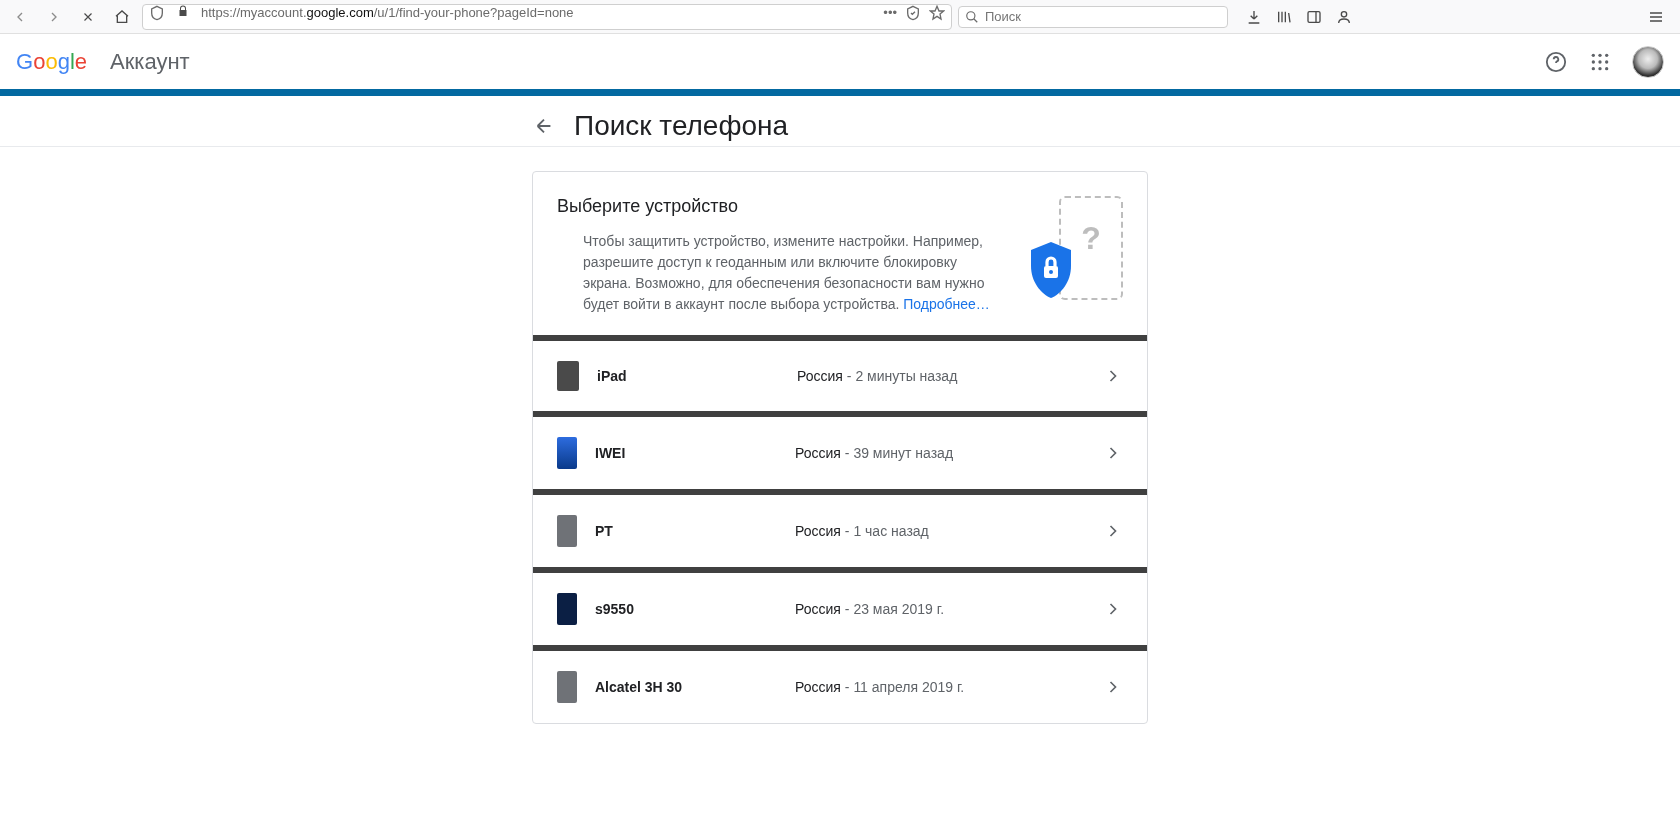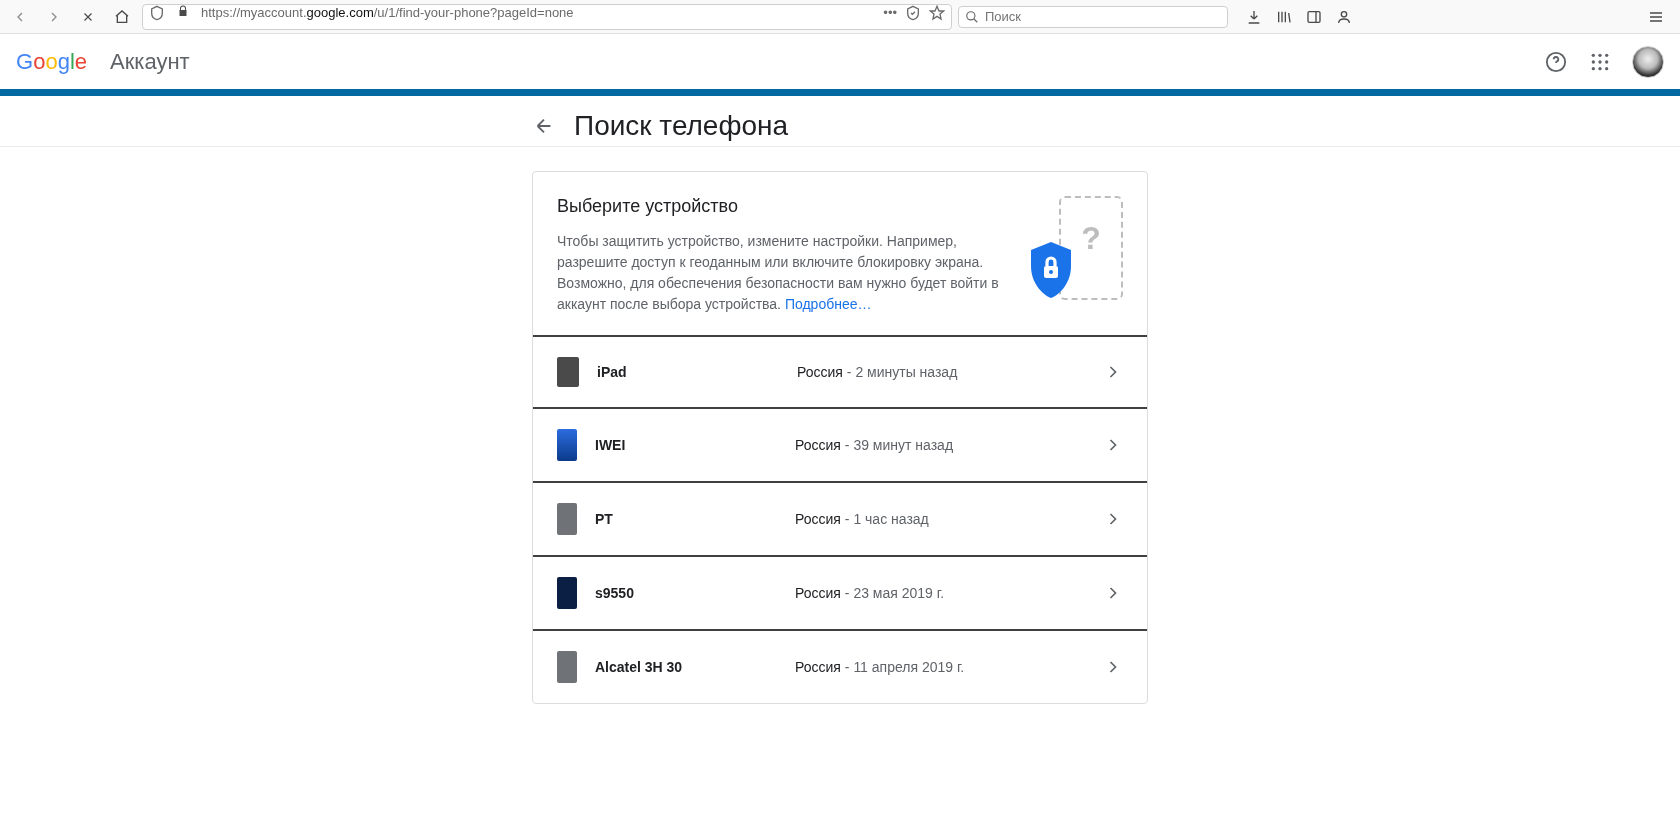--- a/index.html
+++ b/index.html
@@ -39,29 +39,29 @@
   .page { padding-top: 14px; }
   .title-row { width: 616px; margin: 0 auto 4px auto; display: flex; align-items: center; gap: 18px; }
   .title-row .back { width: 24px; height: 24px; color: #5f6368; display:flex; align-items:center; justify-content:center; }
   .title-row h1 { font-size: 28px; font-weight: 400; color: #202124; }
   .divider { height: 1px; background: #e8eaed; width: 100%; }
 
   .card { width: 616px; margin: 24px auto 0 auto; border: 1px solid #dadce0; border-radius: 4px; background: #fff; }
   .card-top { display: flex; padding: 24px 24px 20px 24px; gap: 20px; }
   .card-top .txt { flex: 1; }
   .card-top h2 { font-size: 18px; font-weight: 400; color: #202124; margin-bottom: 14px; }
-  .card-top p { font-size: 14px; color: #5f6368; line-height: 1.5; }
+  .card-top p { font-size: 14px; color: #5f6368; line-height: 1.5; margin-left: 26px; }
   .card-top p a { color: #1a73e8; text-decoration: none; }
   .card-top .illus { width: 96px; height: 112px; position: relative; }
   .illus .phone-outline { width: 64px; height: 104px; border: 2.5px dashed #bdbdbd; border-radius: 6px; position: absolute; right: 0; top: 0; display:flex; align-items:flex-start; justify-content:center; padding-top: 22px;}
   .illus .phone-outline .q { font-size: 32px; color: #bdbdbd; font-weight: 700;}
   .illus .shield { position: absolute; left: 0; bottom: 10px; }
 
   .dev-list { }
-  .dev { display: flex; align-items: center; padding: 20px 24px; border-top: 2px solid #404040; cursor: pointer; }
+  .dev { display: flex; align-items: center; padding: 20px 24px; border-top: 6px solid #404040; cursor: pointer; }
   .dev .thumb { width: 20px; height: 32px; border-radius: 2px; margin-right: 18px; background: #555; flex-shrink:0; }
   .dev .thumb.tablet { width: 22px; height: 30px; background: #4a4a4a; }
   .dev .thumb.blue1 { background: linear-gradient(#2d6cdf,#0a3a8a); }
   .dev .thumb.grey { background: #6f7277; }
   .dev .thumb.darkblue { background: #0b1f44; }
   .dev .name { width: 200px; font-size: 14px; font-weight: 700; color: #202124; white-space: nowrap; overflow: hidden; }
   .dev .meta { flex: 1; font-size: 14px; color: #5f6368; }
   .dev .meta .loc { color: #202124; }
   .dev .chev { color: #5f6368; }
 

